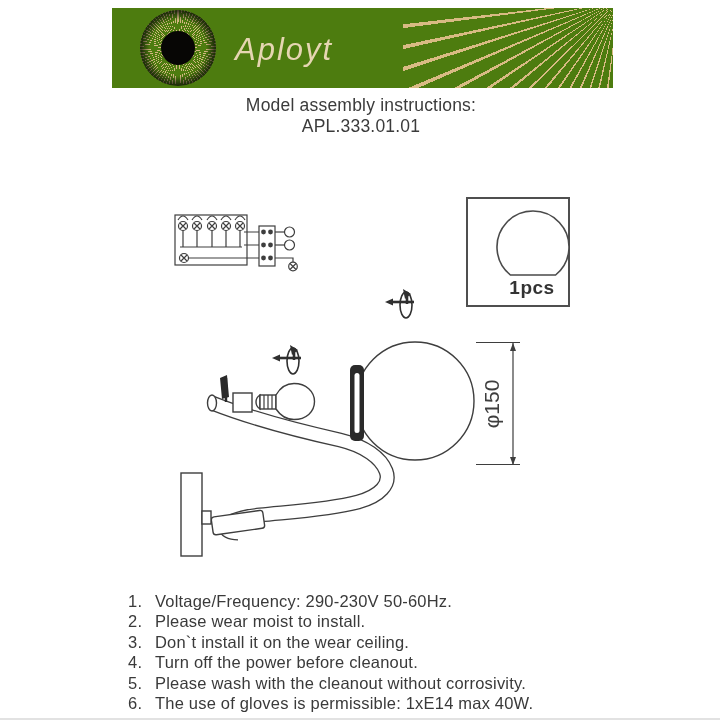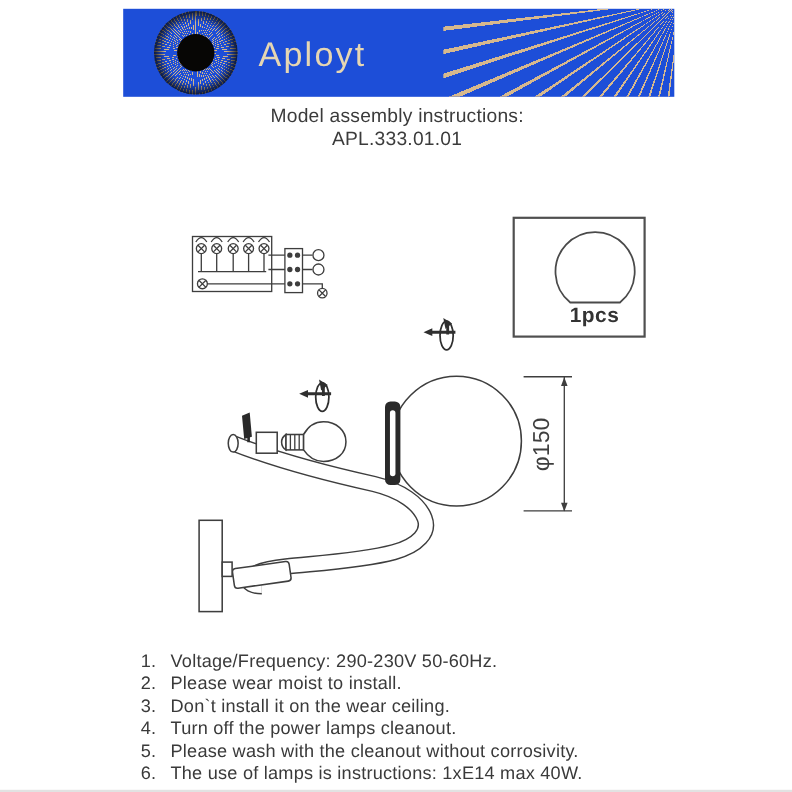--- a/index.html
+++ b/index.html
@@ -5,21 +5,21 @@
   html,body{margin:0;padding:0;}
   body{
     width:720px;height:720px;position:relative;background:#ffffff;
     font-family:"Liberation Sans", sans-serif;color:#3a3a3a;overflow:hidden;
   }
   .edge-bottom{position:absolute;left:0;bottom:0;width:720px;height:2px;background:#e2e2e2;}
 
   
   .banner{
     position:absolute;left:112px;top:8px;width:501px;height:80px;
-    background:#1d4ed8;overflow:hidden;display:flex;align-items:center;
+    background:#4d7c0f;overflow:hidden;display:flex;align-items:center;font-style:italic;
   }
   .sunburst{
     position:absolute;left:28px;top:2px;width:76px;height:76px;border-radius:50%;
     background:repeating-conic-gradient(from 0deg, rgba(217,185,135,.95) 0deg 1.1deg, transparent 1.1deg 4.6deg);
   }
   .sunburst::after{
     content:'';position:absolute;inset:0;border-radius:50%;
     background:radial-gradient(circle, rgba(12,11,9,0) 52%, #0c0b09 76%);
   }
   .sunburst::before{
@@ -42,21 +42,21 @@
   
   .wiring{position:absolute;left:172px;top:204px;}
   .main-drawing{position:absolute;left:180px;top:278px;}
   svg{display:block;}
   .ln{stroke:#3e3e3e;stroke-width:1.2;fill:none;}
   .lnw{stroke:#3e3e3e;stroke-width:1.4;fill:#ffffff;}
   .fillk{fill:#3e3e3e;stroke:none;}
 
   
   .pkg{
-    position:absolute;left:466px;top:197px;width:121px;height:110px;
+    position:absolute;left:466px;top:197px;width:104px;height:110px;
     border:2px solid #4f4f4f;background:#fff;box-sizing:border-box;
     display:flex;flex-direction:column;align-items:center;justify-content:flex-start;padding-left:28px;
   }
   .pkg-label{font-size:19px;font-weight:700;color:#333;margin-top:-4px;letter-spacing:.5px;}
 
   
   .instructions{position:absolute;left:128px;top:591px;width:500px;}
   .instr-row{display:flex;font-size:16.5px;line-height:20.4px;color:#3a3a3a;letter-spacing:.2px;}
   .instr-num{width:27px;flex:0 0 27px;}
   .instr-text{flex:1;}
@@ -202,25 +202,25 @@
   <div class="instr-row">
     <span class="instr-num">2.</span>
     <span class="instr-text">Please wear moist to install.</span>
   </div>
   <div class="instr-row">
     <span class="instr-num">3.</span>
     <span class="instr-text">Don`t install it on the wear ceiling.</span>
   </div>
   <div class="instr-row">
     <span class="instr-num">4.</span>
-    <span class="instr-text">Turn off the power lamps cleanout.</span>
+    <span class="instr-text">Turn off the power before cleanout.</span>
   </div>
   <div class="instr-row">
     <span class="instr-num">5.</span>
     <span class="instr-text">Please wash with the cleanout without corrosivity.</span>
   </div>
   <div class="instr-row">
     <span class="instr-num">6.</span>
-    <span class="instr-text">The use of lamps is instructions: 1xE14 max 40W.</span>
+    <span class="instr-text">The use of gloves is permissible: 1xE14 max 40W.</span>
   </div>
 </div>
 
 <div class="edge-bottom"></div>
 
 </body></html>

